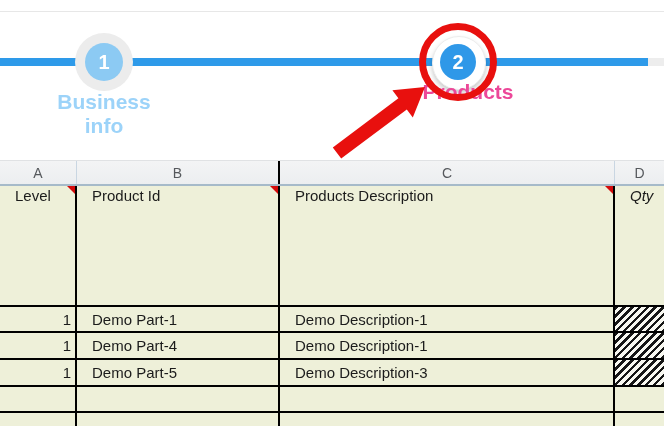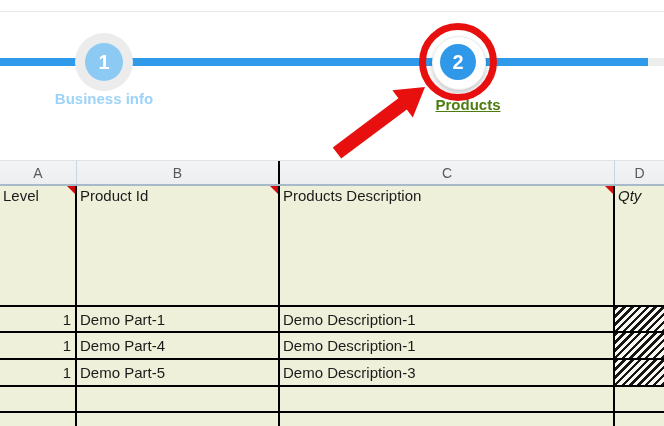--- a/index.html
+++ b/index.html
@@ -15,23 +15,23 @@
 
   .step{position:absolute;}
   .step1-outer{left:75px;top:33px;width:58px;height:58px;border-radius:50%;background:#ececec;}
   .step1-inner{left:85px;top:43px;width:38px;height:38px;border-radius:50%;background:#8ccaf3;
                display:flex;align-items:center;justify-content:center;}
   .step2-outer{left:432px;top:36px;width:52px;height:52px;border-radius:50%;background:#ffffff;
                border:1px solid #ededed;box-shadow:0 3px 5px rgba(0,0,0,0.22);}
   .step2-inner{left:440px;top:44px;width:36px;height:36px;border-radius:50%;background:#2f98e8;
                display:flex;align-items:center;justify-content:center;}
   .step-num{color:#ffffff;font-weight:700;font-size:20px;line-height:1;}
-  .step-label{position:absolute;font-weight:700;font-size:15px;text-align:center;}
+  .step-label{position:absolute;font-weight:700;font-size:21px;text-align:center;}
   .label1{left:39px;top:90px;width:130px;color:#9cd3f9;}
-  .label2{left:408px;top:96px;width:120px;color:#4d7c0f;text-decoration:underline;}
+  .label2{left:408px;top:80px;width:120px;color:#ec4899;}
 
   .red-ring{position:absolute;left:419px;top:23px;width:64px;height:64px;border:7px solid #e8100e;
             border-radius:50%;background:transparent;}
   .red-arrow{position:absolute;left:325px;top:75px;width:110px;height:92px;}
 
   
   .sheet{position:absolute;left:0;top:160px;width:664px;height:266px;}
   .row{display:flex;width:664px;box-sizing:border-box;}
   .cell{box-sizing:border-box;overflow:hidden;white-space:nowrap;position:relative;}
 
@@ -39,32 +39,32 @@
                border-top:1px solid #e0e2e4;border-bottom:2px solid #a6bac9;}
   .letter{display:flex;align-items:center;justify-content:center;
           color:#55585c;font-size:14px;}
   .sep-light{border-right:1px solid #c9d6e2;}
   .sep-dark{border-right:2px solid #000000;}
 
   .colA{width:77px;}  .colB{width:203px;} .colC{width:335px;} .colD{width:49px;}
 
   .header-row{height:121px;background:#eef0d9;border-bottom:2px solid #000;}
   .hcell{border-right:2px solid #000;font-size:15px;color:#1b1b1b;
-         padding:1px 0 0 3px;background:#eef0d9;}
+         padding:1px 0 0 15px;background:#eef0d9;}
   .hcell.last{border-right:none;font-style:italic;}
   .comment-tri{position:absolute;top:0;right:0;width:0;height:0;
                border-left:8px solid transparent;border-top:8px solid #d40b0b;}
 
   .data-row{background:#eef0d9;border-bottom:2px solid #000;}
   .r1{height:26px;} .r2{height:27px;} .r3{height:27px;} .r4{height:26px;}
   .r5{height:13px;border-bottom:none;}
   .dcell{border-right:2px solid #000;font-size:15px;color:#1b1b1b;
          display:flex;align-items:center;}
   .dcell.num{justify-content:flex-end;padding-right:4px;}
-  .dcell.txt{padding-left:3px;}
+  .dcell.txt{padding-left:15px;}
   .dcell.last{border-right:none;}
   .hatched{background:repeating-linear-gradient(135deg,#161616 0px,#161616 2.5px,#f8f8f1 2.5px,#f8f8f1 5.5px);}
 </style>
 </head>
 <body>
 
 <div id="screen">
 
   <div class="top-hairline"></div>
 

